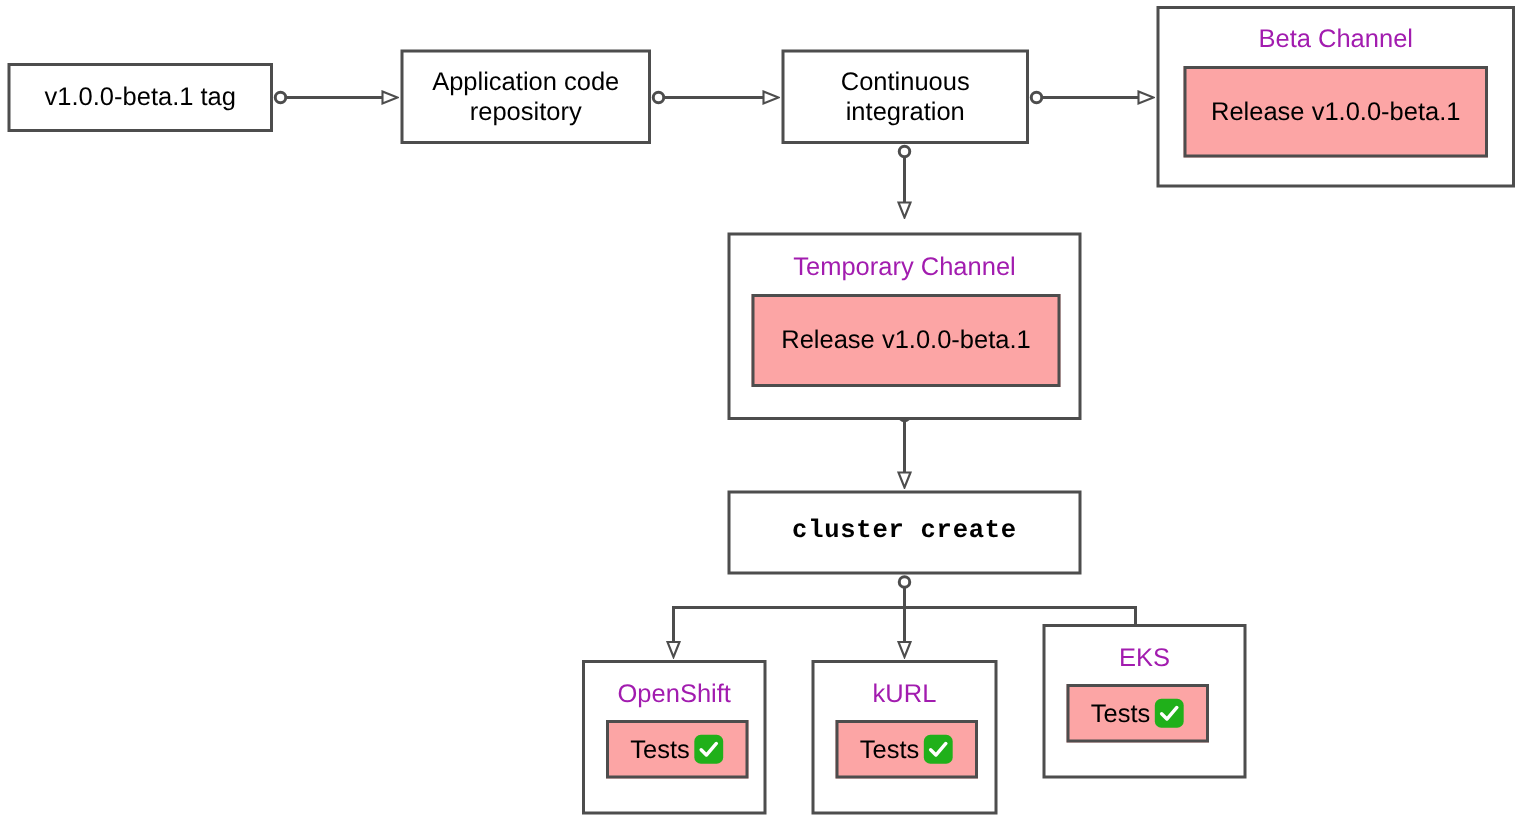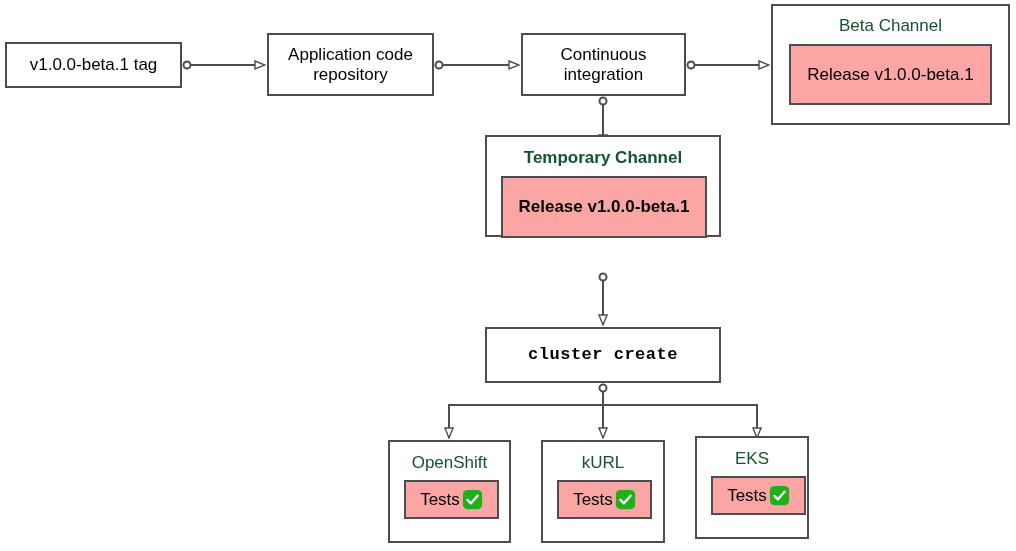--- a/index.html
+++ b/index.html
@@ -5,21 +5,21 @@
   html,body{margin:0;padding:0;background:#ffffff;}
   body{width:1016px;height:551px;position:relative;overflow:hidden;
        font-family:"Liberation Sans",sans-serif;}
   #canvas{position:absolute;left:0;top:0;width:1016px;height:551px;}
   .node{position:absolute;box-sizing:border-box;background:#ffffff;
         border:2px solid #4d4d4d;display:flex;align-items:center;
         justify-content:center;text-align:center;color:#000000;
         font-size:17px;line-height:1.15;}
   .node.container{display:block;}
   .container-title{position:absolute;left:0;right:0;text-align:center;
-        font-size:17px;color:#14532d;}
+        font-size:17px;color:#a21caf;}
   .inner{position:absolute;box-sizing:border-box;background:#fca5a5;
         border:2px solid #4d4d4d;display:flex;align-items:center;
         justify-content:center;color:#000000;font-size:17px;}
   .mono{font-family:"Liberation Mono",monospace;font-weight:bold;
         font-size:17px;letter-spacing:0.5px;}
   .tests-inner{gap:2px;text-align:center;}
   .check{display:inline-block;width:21px;height:21px;position:relative;
         vertical-align:middle;flex:0 0 auto;}
   svg.wires{position:absolute;left:0;top:0;width:1016px;height:551px;
         pointer-events:none;}
@@ -72,21 +72,21 @@
     <span>Continuous integration</span>
   </div>
 
   <div class="node container" style="left:771px;top:4px;width:239px;height:121px;">
     <div class="container-title" style="top:10px;">Beta Channel</div>
     <div class="inner" style="left:16px;top:38px;width:203px;height:61px;">
       <span>Release v1.0.0-beta.1</span>
     </div>
   </div>
 
-  <div class="node container" style="left:485px;top:135px;width:236px;height:102px;font-weight:bold;">
+  <div class="node container" style="left:485px;top:155px;width:236px;height:125px;">
     <div class="container-title" style="top:11px;">Temporary Channel</div>
     <div class="inner" style="left:14px;top:39px;width:206px;height:62px;">
       <span>Release v1.0.0-beta.1</span>
     </div>
   </div>
 
   <div class="node" style="left:485px;top:327px;width:236px;height:56px;">
     <span class="mono">cluster create</span>
   </div>
 
@@ -109,21 +109,21 @@
       <span>Tests</span>
       <span class="check">
         <svg viewBox="0 0 24 24" width="21" height="21" xmlns="http://www.w3.org/2000/svg">
           <rect x="1" y="1" width="22" height="22" rx="5" ry="5" fill="#20b01a"></rect>
           <path d="M6.2 12.4 L10.2 16.4 L17.8 7.6" fill="none" stroke="#ffffff" stroke-width="2.6" stroke-linecap="round" stroke-linejoin="round"></path>
         </svg>
       </span>
     </div>
   </div>
 
-  <div class="node container" style="left:695px;top:436px;width:114px;height:103px;">
+  <div class="node container" style="left:695px;top:416px;width:136px;height:103px;">
     <div class="container-title" style="top:11px;">EKS</div>
     <div class="inner tests-inner" style="left:14px;top:38px;width:95px;height:39px;">
       <span>Tests</span>
       <span class="check">
         <svg viewBox="0 0 24 24" width="21" height="21" xmlns="http://www.w3.org/2000/svg">
           <rect x="1" y="1" width="22" height="22" rx="5" ry="5" fill="#20b01a"></rect>
           <path d="M6.2 12.4 L10.2 16.4 L17.8 7.6" fill="none" stroke="#ffffff" stroke-width="2.6" stroke-linecap="round" stroke-linejoin="round"></path>
         </svg>
       </span>
     </div>

